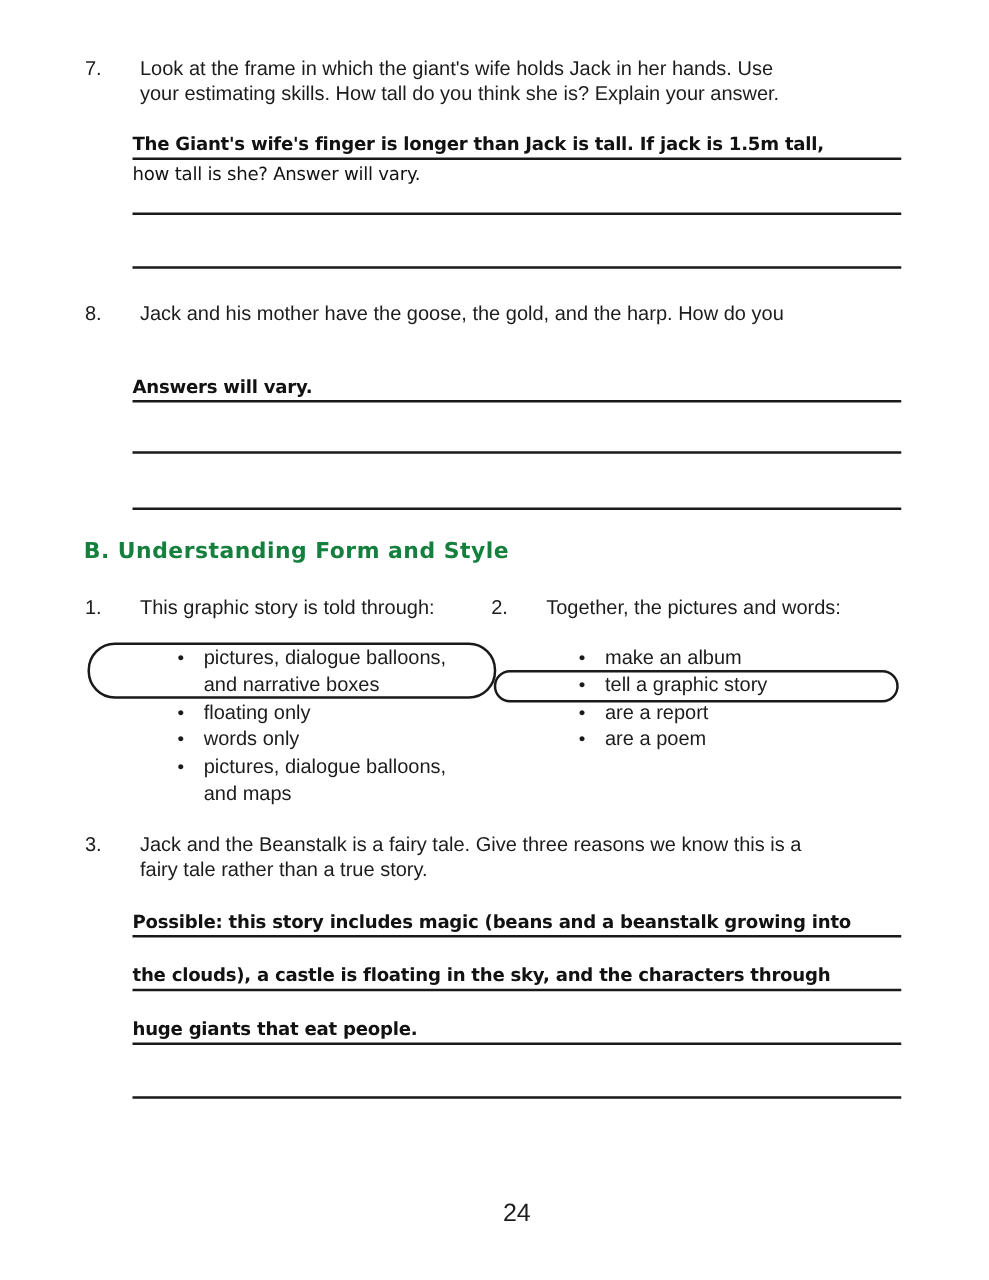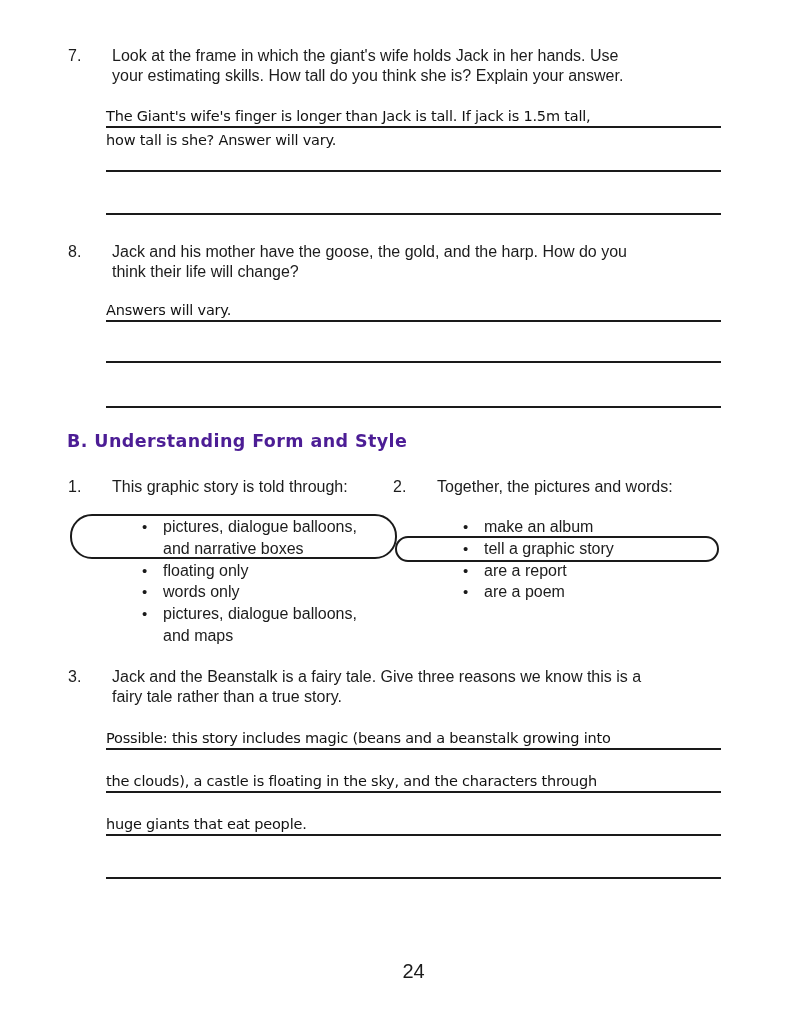--- a/index.html
+++ b/index.html
@@ -10,30 +10,30 @@
   .qnum  { position:absolute; font-size:16px; line-height:20px; }
   .qline { position:absolute; left:112px; font-size:16px; line-height:20px; white-space:nowrap; }
   .hand  {
     font-family:"DejaVu Sans", sans-serif; font-size:14.5px; color:#121212;
     letter-spacing:-0.2px; white-space:nowrap;
   }
   .answer-line {
     position:absolute; left:106px; width:615px; height:26px;
     border-bottom:2px solid #1a1a1a; box-sizing:border-box;
   }
-  .answer-line .hand { display:block; line-height:28px; }
+  .answer-line .hand { display:block; line-height:28px;font-weight:bold; }
   .hand-free { position:absolute; left:106px; }
   .rule {
     position:absolute; left:106px; width:615px; height:0;
     border-top:2px solid #1a1a1a;
   }
   .section-heading {
     position:absolute; left:67px; top:431px;
     font-family:"DejaVu Sans", sans-serif; font-weight:bold; font-size:17.5px;
-    color:#4c1d95; letter-spacing:0.4px; white-space:nowrap;
+    color:#15803d; letter-spacing:0.4px; white-space:nowrap;
   }
   .opt-list { position:absolute; margin:0; padding:0; list-style:none; }
   .opt-list li { display:flex; }
   .bullet { width:21px; font-size:15px; line-height:21.8px; color:#1a1a1a; }
   .opt-text { width:215px; font-size:16px; line-height:21.8px; }
   .opt-text-narrow { width:200px; font-size:16px; line-height:21.8px; white-space:nowrap; }
   .oval {
     position:absolute; box-sizing:border-box;
     border:2.5px solid #1a1a1a; background:transparent;
   }
@@ -56,21 +56,20 @@
   <div class="answer-line" style="top:102px;">
     <span class="hand">The Giant's wife's finger is longer than Jack is tall. If jack is 1.5m tall,</span>
   </div>
   <div class="hand-free hand" style="top:132px;">how tall is she? Answer will vary.</div>
 
   <div class="rule" style="top:170px;"></div>
   <div class="rule" style="top:213px;"></div>
 
   <div class="qnum" style="left:68px; top:242px;">8.</div>
   <div class="qline" style="top:242px;">Jack and his mother have the goose, the gold, and the harp. How do you</div>
-  <div class="qline" style="top:262px;">think their life will change?</div>
 
   <div class="answer-line" style="top:296px;">
     <span class="hand">Answers will vary.</span>
   </div>
 
   <div class="rule" style="top:361px;"></div>
   <div class="rule" style="top:406px;"></div>
 
   <div class="section-heading">B. Understanding Form and Style</div>
 

